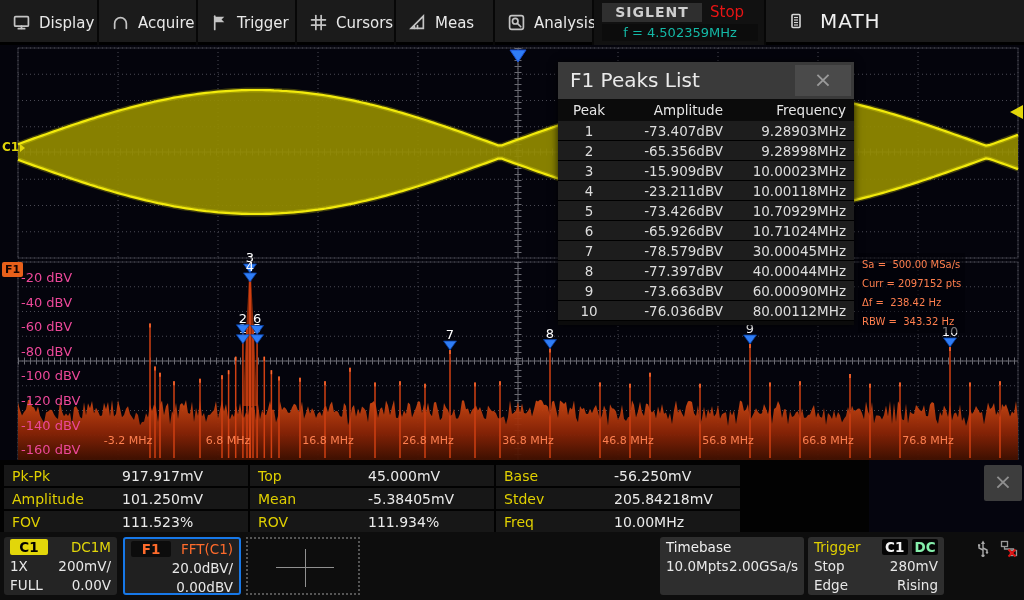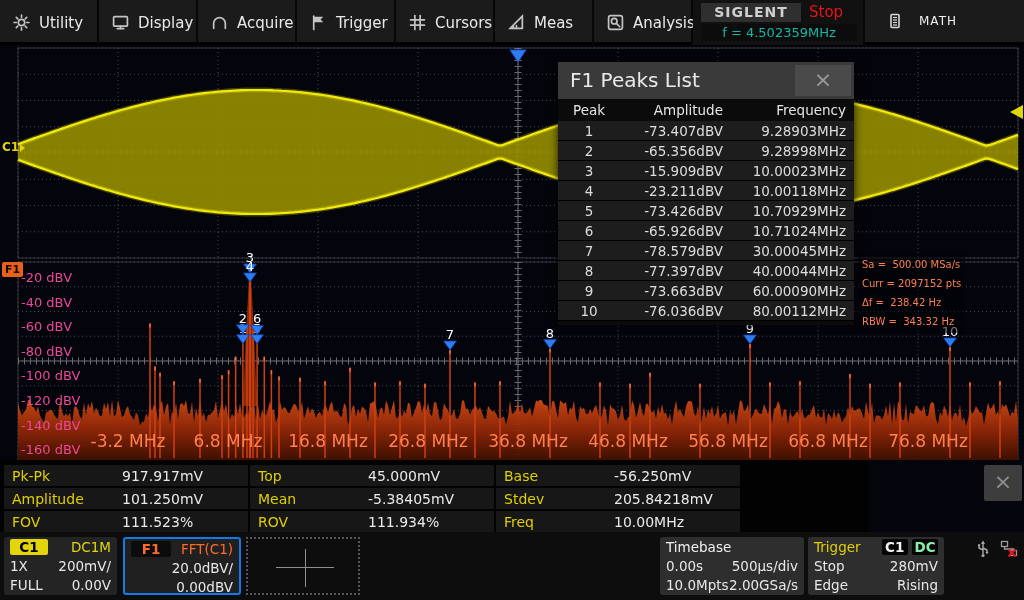--- a/index.html
+++ b/index.html
@@ -13,30 +13,30 @@
   .menu-item .mi{width:17px;height:17px;color:#c4c4c4;flex:0 0 17px;}
   .menu-item .mi svg{width:17px;height:17px;display:block;}
   .menu-item .ml{color:#e9e9e9;font-size:15px;}
   .brand-block{width:172px;height:45px;position:relative;border-right:2px solid #070707;background:#111;}
   .siglent-chip{position:absolute;left:8px;top:3px;width:100px;height:19px;background:#2f2f2f;color:#cfcfcf;font-weight:bold;font-size:14px;letter-spacing:1px;text-align:center;line-height:19px;}
   .stop-txt{position:absolute;left:116px;top:3px;height:19px;line-height:19px;color:#e81414;font-size:15px;}
   .freq-readout{position:absolute;left:8px;top:24px;width:156px;height:17px;background:#0c0c0c;color:#14b8a6;font-size:13px;text-align:center;line-height:17px;}
   .math-block{flex:1;display:flex;align-items:center;gap:16px;padding-left:22px;}
   .math-block .mi{width:16px;height:16px;color:#d8d8d8;}
   .math-block .mi svg{width:16px;height:16px;display:block;}
-  .math-block .ml{color:#efefef;font-size:12px;letter-spacing:1px;}
+  .math-block .ml{color:#efefef;font-size:20px;letter-spacing:1px;}
 
   
   .scope{position:absolute;left:0;top:45px;width:1024px;height:415px;background:#04040c;}
   #scope-svg{position:absolute;left:0;top:0;}
   .ch-label{position:absolute;left:2px;top:95px;color:#e2d60a;font-size:12px;font-weight:bold;}
   .ch-label .arr{display:inline-block;width:0;height:0;border-left:5px solid #e2d60a;border-top:4px solid transparent;border-bottom:4px solid transparent;vertical-align:middle;margin-left:1px;}
   .f1-badge{position:absolute;left:2px;top:217px;background:#e8601a;color:#160400;font-size:11px;font-weight:bold;padding:1px 3px;border-radius:2px;}
   .dbv-label{position:absolute;left:21px;color:#ec4899;font-size:13px;height:16px;line-height:16px;}
-  .freq-label{position:absolute;top:388px;width:90px;text-align:center;color:#ff8050;font-size:17px;height:16px;line-height:16px;}
+  .freq-label{position:absolute;top:388px;width:90px;text-align:center;color:#ff8050;font-size:11px;height:16px;line-height:16px;}
   .acq-info{position:absolute;left:858px;top:208px;background:rgba(2,2,8,0.55);padding:2px 4px;}
   .acq-line{color:#ff7f4e;font-size:10px;height:19px;line-height:19px;white-space:pre;}
 
   
   .dialog{position:absolute;left:558px;top:62px;width:296px;height:263px;background:#0b0b0b;z-index:30;box-shadow:0 0 8px rgba(0,0,0,.8);}
   .dlg-head{position:relative;height:37px;background:#3a3a3a;}
   .dlg-title{position:absolute;left:12px;top:0;height:37px;line-height:37px;color:#eaeaea;font-size:20px;}
   .dlg-close{position:absolute;right:3px;top:3px;width:56px;height:31px;background:#4a4a4a;color:#9a9a9a;font-size:22px;text-align:center;line-height:29px;cursor:pointer;}
   .phead,.prow{display:flex;padding:0 8px 0 0;}
   .phead span,.prow span{display:block;}
@@ -78,38 +78,20 @@
   .stat-icons{position:absolute;left:976px;top:8px;display:flex;gap:10px;}
   .stat-icons svg{display:block;}
 </style>
 </head>
 <body>
 
 <div class="screen">
 
   <div class="topbar">
     <div id="menu-items" style="display:flex;">
-        <div class="menu-item">
-          <span class="mi">
-            <svg viewBox="0 0 16 16">
-              <circle cx="8" cy="8" r="3" fill="none" stroke="currentColor" stroke-width="1.6" stroke-linecap="round"></circle>
-              <g fill="none" stroke="currentColor" stroke-width="1.6" stroke-linecap="round">
-                <line x1="13.0" y1="8.0" x2="15.0" y2="8.0"></line>
-                <line x1="11.5" y1="11.5" x2="12.9" y2="12.9"></line>
-                <line x1="8.0" y1="13.0" x2="8.0" y2="15.0"></line>
-                <line x1="4.5" y1="11.5" x2="3.1" y2="12.9"></line>
-                <line x1="3.0" y1="8.0" x2="1.0" y2="8.0"></line>
-                <line x1="4.5" y1="4.5" x2="3.1" y2="3.1"></line>
-                <line x1="8.0" y1="3.0" x2="8.0" y2="1.0"></line>
-                <line x1="11.5" y1="4.5" x2="12.9" y2="3.1"></line>
-              </g>
-            </svg>
-          </span>
-          <span class="ml">Utility</span>
-        </div>
         <div class="menu-item">
           <span class="mi">
             <svg viewBox="0 0 16 16">
               <rect x="1.5" y="2.5" width="13" height="9" rx="1" fill="none" stroke="currentColor" stroke-width="1.6" stroke-linecap="round"></rect>
               <line x1="8" y1="11.5" x2="8" y2="13.5" fill="none" stroke="currentColor" stroke-width="1.6" stroke-linecap="round"></line>
               <line x1="5" y1="13.8" x2="11" y2="13.8" fill="none" stroke="currentColor" stroke-width="1.6" stroke-linecap="round"></line>
             </svg>
           </span>
           <span class="ml">Display</span>
         </div>
@@ -540,24 +522,20 @@
     <div class="addbox">
       <div class="h"></div>
         <div class="v"></div>
     </div>
     <div class="cbox tbbox">
       <div class="brow">
           <span class="tb-title">Timebase</span>
           <span></span>
         </div>
       <div class="brow">
-          <span>0.00s</span>
-          <span>500μs/div</span>
-        </div>
-      <div class="brow">
           <span>10.0Mpts</span>
           <span>2.00GSa/s</span>
         </div>
     </div>
     <div class="cbox trbox">
       <div class="brow">
           <span class="tr-title">Trigger</span>
           <span><span class="chip trchip trsrc">C1</span> <span class="chip trchip trcoup">DC</span></span>
         </div>
       <div class="brow">

